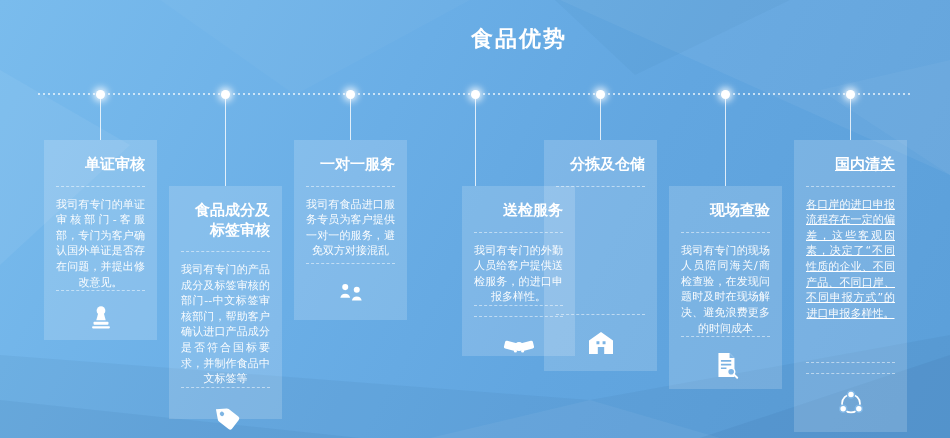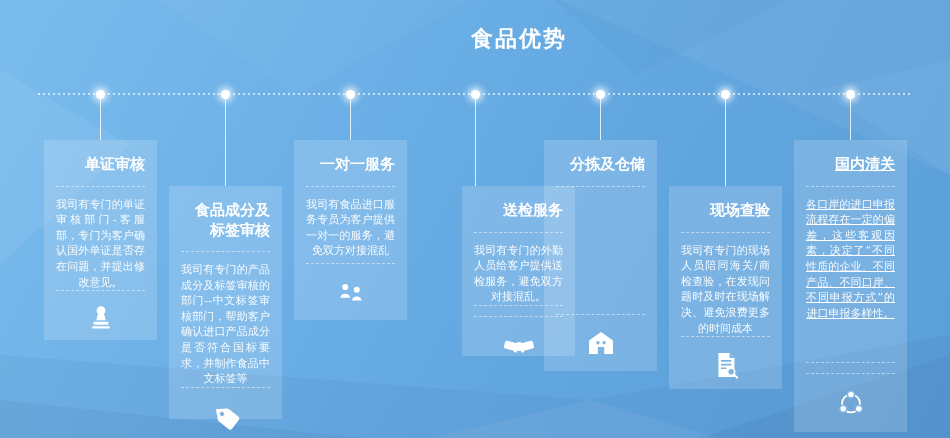--- a/index.html
+++ b/index.html
@@ -118,21 +118,21 @@
           <circle cx="24.5" cy="15.5" r="3.4"></circle>
           <path d="M19 27.5 a5.6 5.6 0 0 1 11 0 Z"></path>
         </svg>
       </div>
     </div>
   </div>
 
   <div class="card c4">
     <div class="card-title">送检服务</div>
     <div class="rule"></div>
-    <p class="card-text">我司有专门的外勤人员给客户提供送检服务，避免双方对接混乱。</p>
+    <p class="card-text">我司有专门的外勤人员给客户提供送检服务，的进口申报多样性。</p>
     <div class="card-footer">
       <div class="rule"></div>
       <div class="rule"></div>
       <div class="icon-wrap">
         <svg width="34" height="34" viewBox="0 0 36 36" fill="#ffffff">
           <rect x="2.5" y="13.5" width="13" height="8.4" rx="1.8" transform="rotate(14 9 17.7)"></rect>
           <rect x="20.5" y="13.5" width="13" height="8.4" rx="1.8" transform="rotate(-14 27 17.7)"></rect>
           <circle cx="18" cy="18.6" r="4.8"></circle>
           <circle cx="14.2" cy="23.2" r="1.7"></circle>
           <circle cx="21.8" cy="23.2" r="1.7"></circle>

